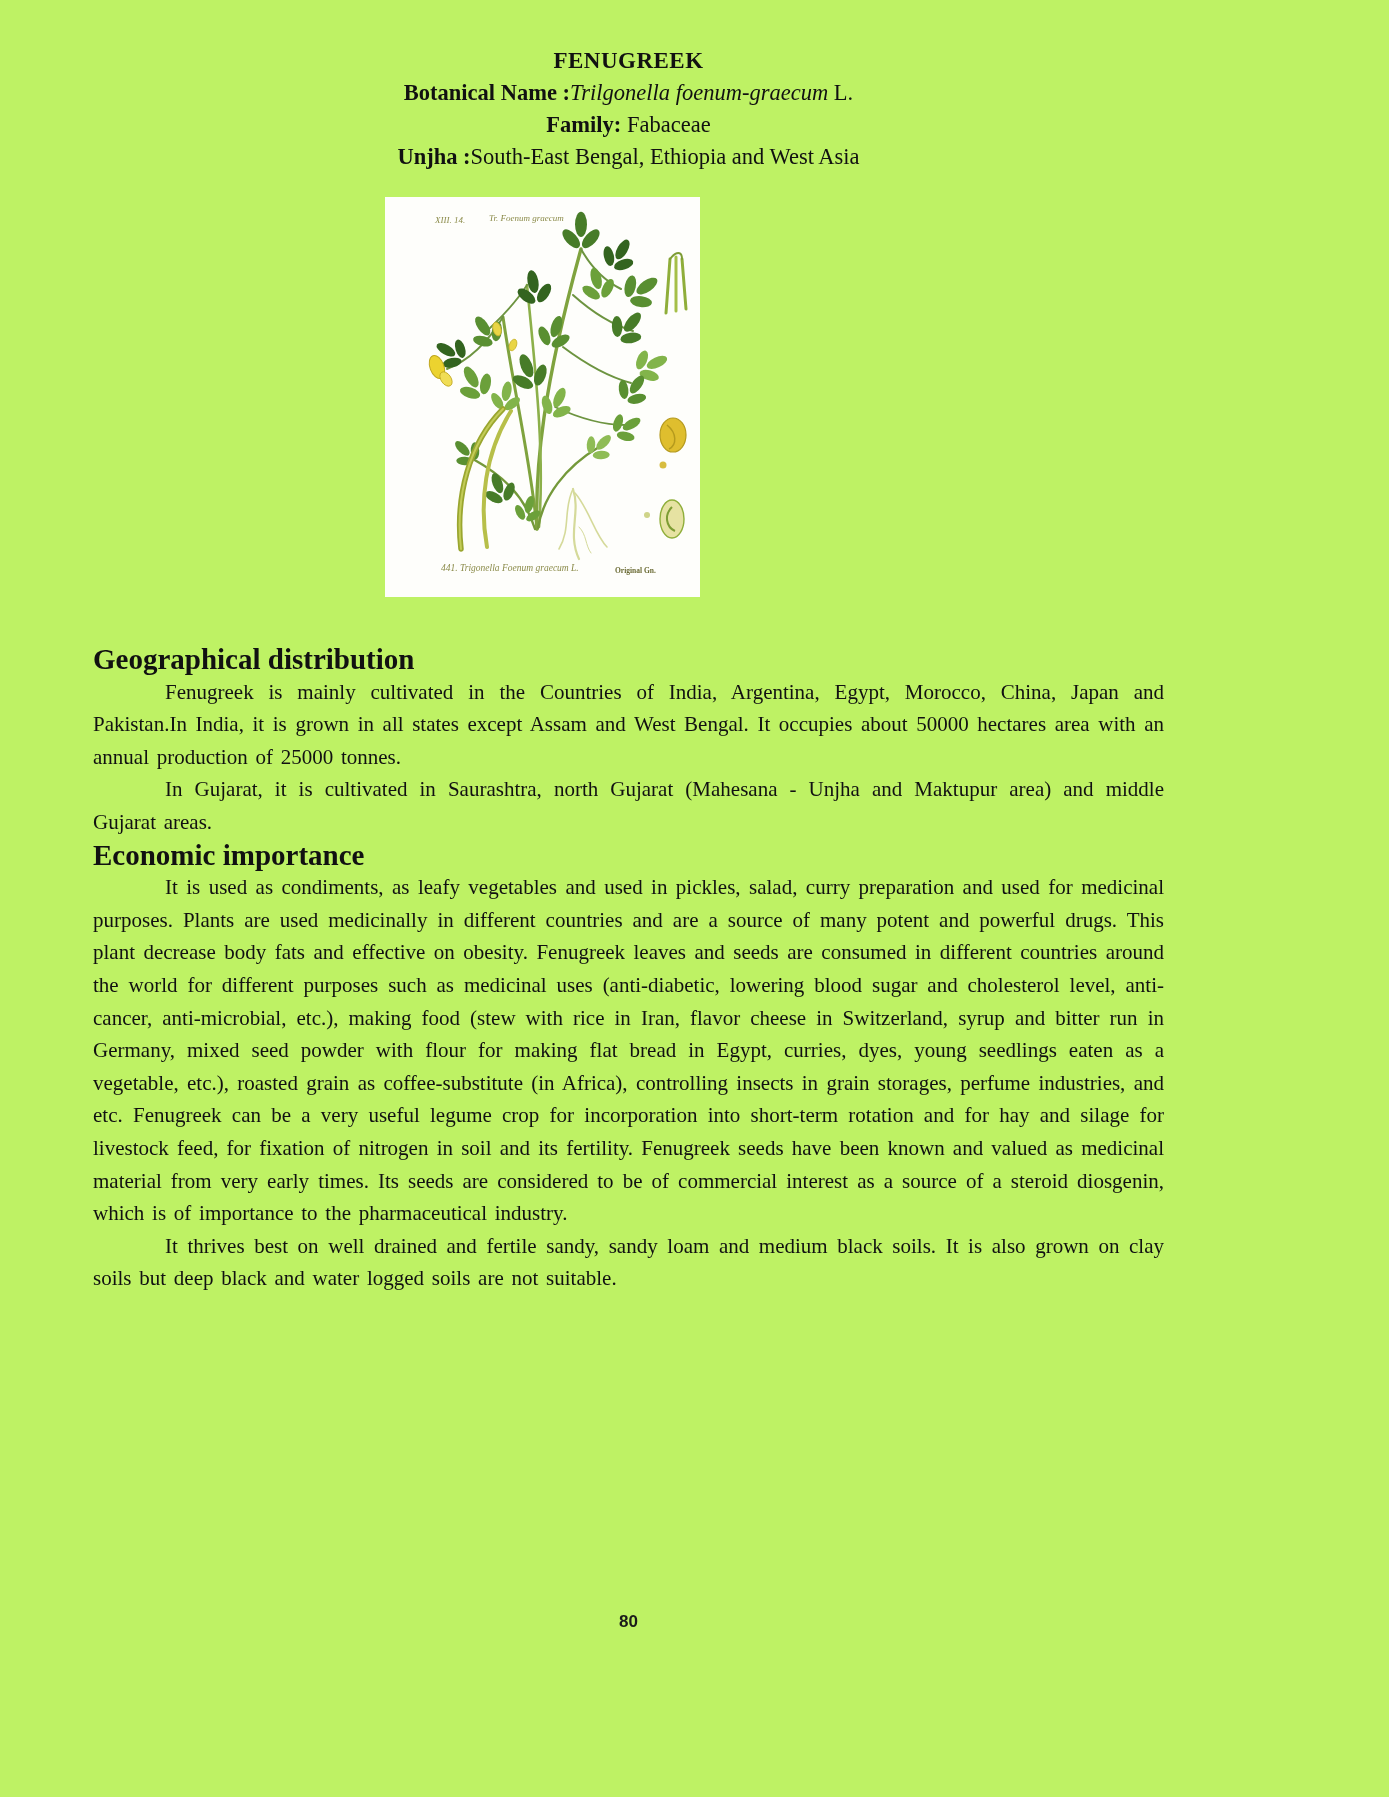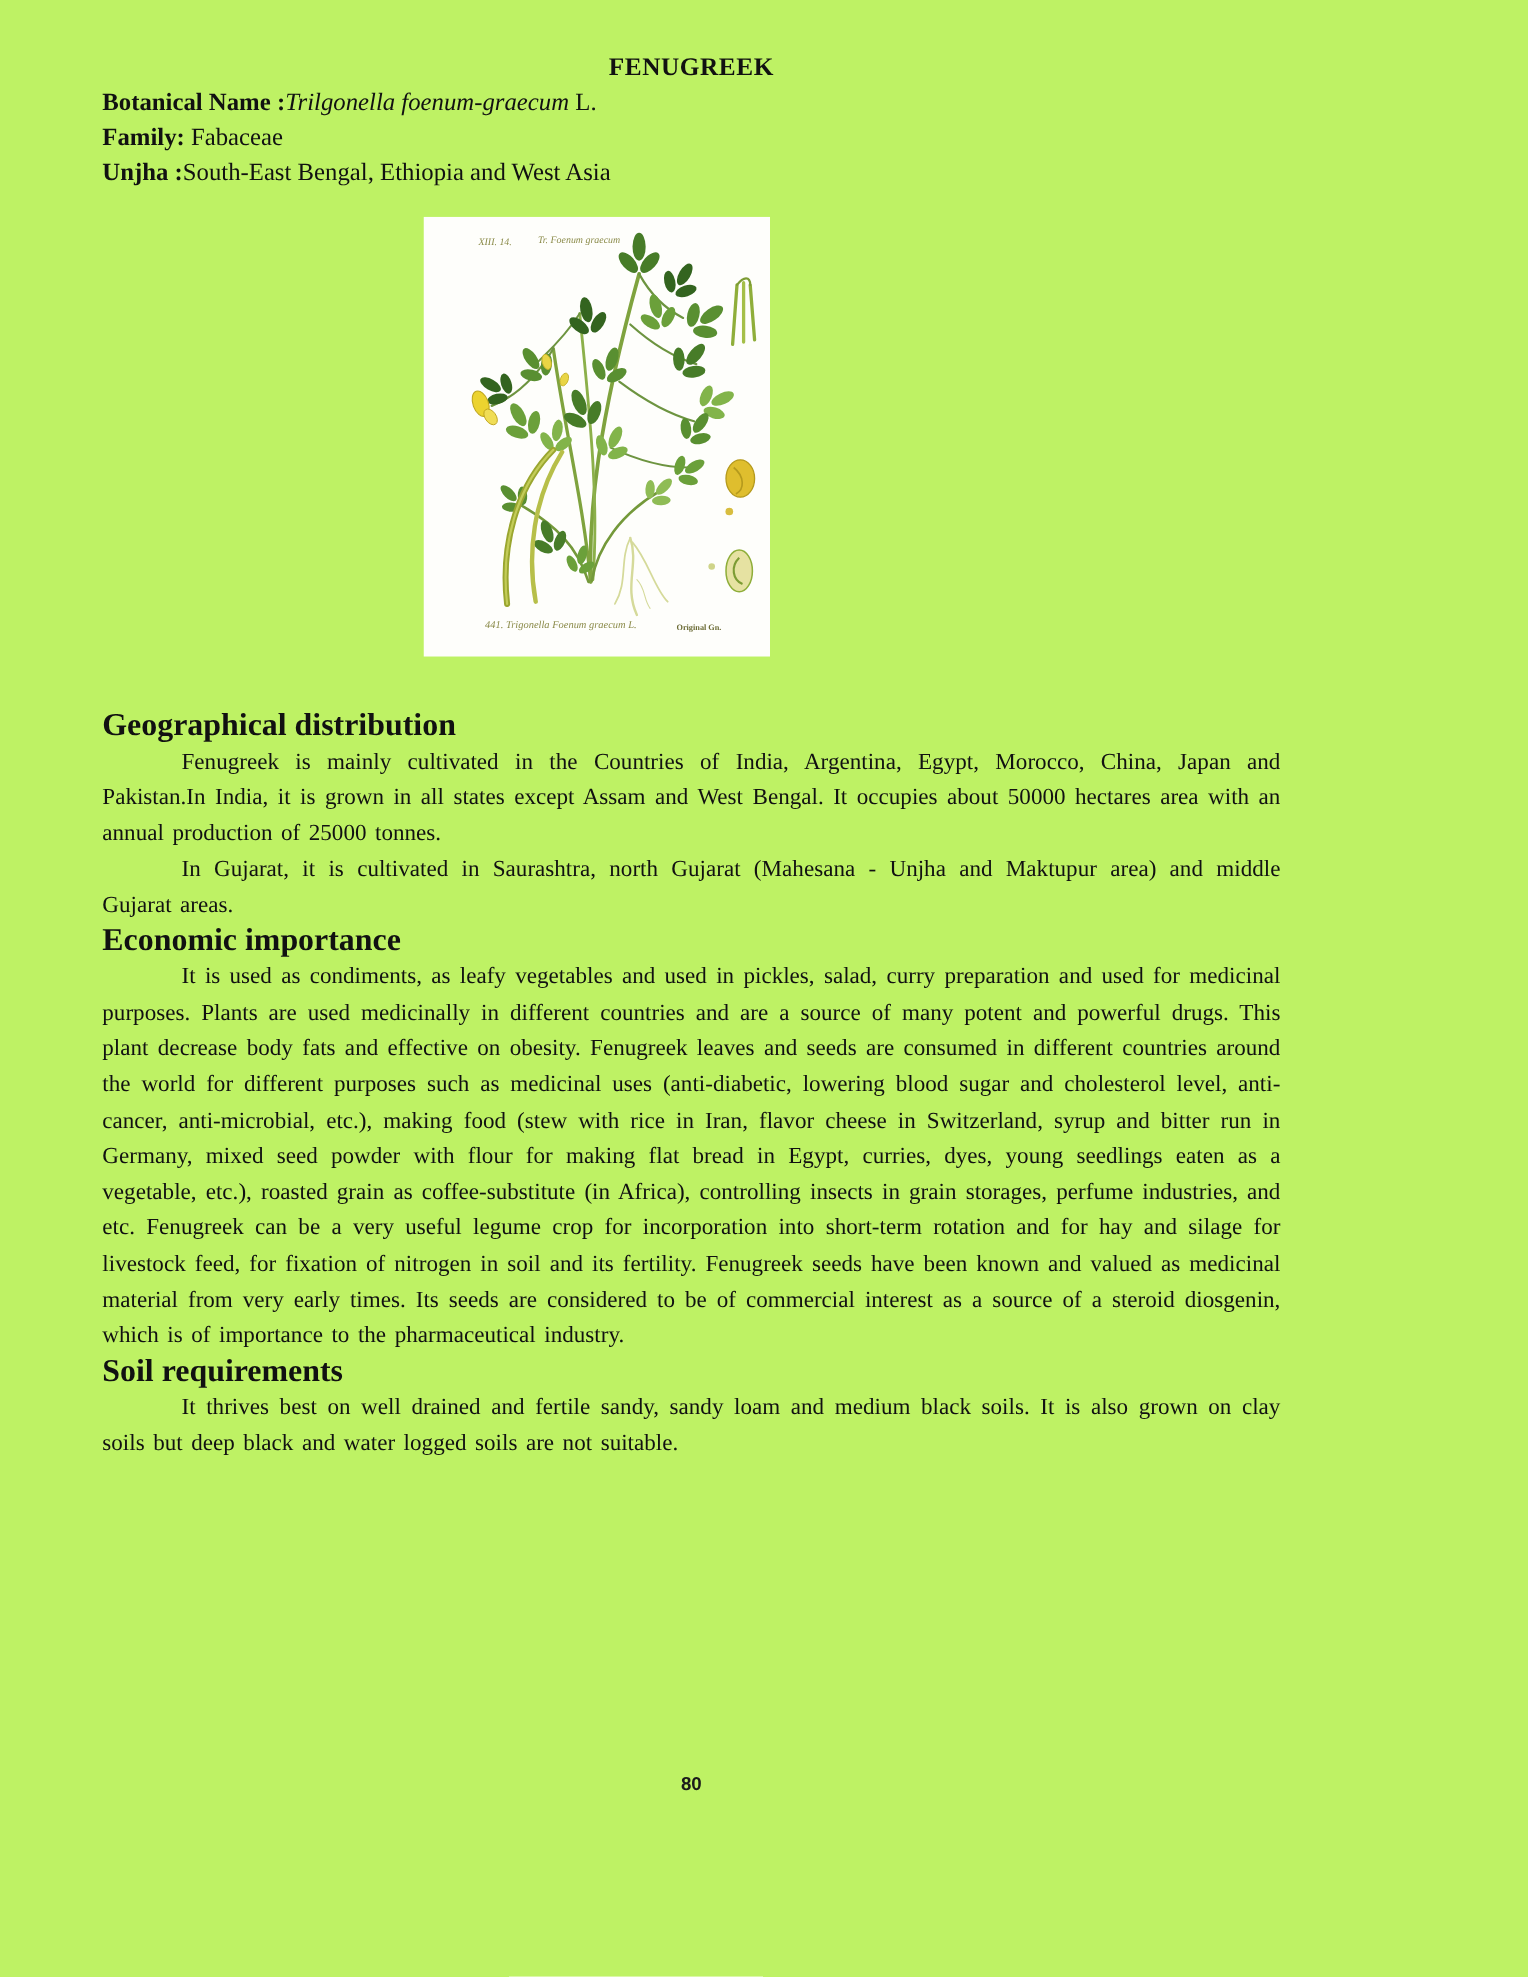--- a/index.html
+++ b/index.html
@@ -27,20 +27,21 @@
     font-size: 23px;
     font-weight: bold;
     text-align: center;
     line-height: 33px;
     letter-spacing: 0.5px;
   }
   .doc-header p {
     margin: 0;
     font-size: 22.5px;
     line-height: 32px;
+    text-align: center;
   }
   .doc-header .lbl { font-weight: bold; }
   .doc-header em { font-style: italic; }
   .figure-wrap {
     margin: 24px 0 0 292px;
     width: 315px;
     height: 400px;
   }
   section h2 {
     margin: 0;
@@ -179,20 +180,19 @@
       <p class="para">Fenugreek is mainly cultivated in the Countries of India, Argentina, Egypt, Morocco, China, Japan and Pakistan.In India, it is grown in all states except Assam and West Bengal. It occupies about 50000 hectares area with an annual production of 25000 tonnes.</p>
       <p class="para">In Gujarat, it is cultivated in Saurashtra, north Gujarat (Mahesana - Unjha and Maktupur area) and middle Gujarat areas.</p>
     </section>
 
     <section>
       <h2>Economic importance</h2>
       <p class="para">It is used as condiments, as leafy vegetables and used in pickles, salad, curry preparation and used for medicinal purposes. Plants are used medicinally in different countries and are a source of many potent and powerful drugs. This plant decrease body fats and effective on obesity. Fenugreek leaves and seeds are consumed in different countries around the world for different purposes such as medicinal uses (anti-diabetic, lowering blood sugar and cholesterol level, anti-cancer, anti-microbial, etc.), making food (stew with rice in Iran, flavor cheese in Switzerland, syrup and bitter run in Germany, mixed seed powder with flour for making flat bread in Egypt, curries, dyes, young seedlings eaten as a vegetable, etc.), roasted grain as coffee-substitute (in Africa), controlling insects in grain storages, perfume industries, and etc. Fenugreek can be a very useful legume crop for incorporation into short-term rotation and for hay and silage for livestock feed, for fixation of nitrogen in soil and its fertility. Fenugreek seeds have been known and valued as medicinal material from very early times. Its seeds are considered to be of commercial interest as a source of a steroid diosgenin, which is of importance to the pharmaceutical industry.</p>
     </section>
 
     <section>
-      <h2>Soil requirements</h2>
       <p class="para">It thrives best on well drained and fertile sandy, sandy loam and medium black soils. It is also grown on clay soils but deep black and water logged soils are not suitable.</p>
     </section>
 
   </div>
 
   <div class="page-number">80</div>
 </div>
 
 </body></html>

